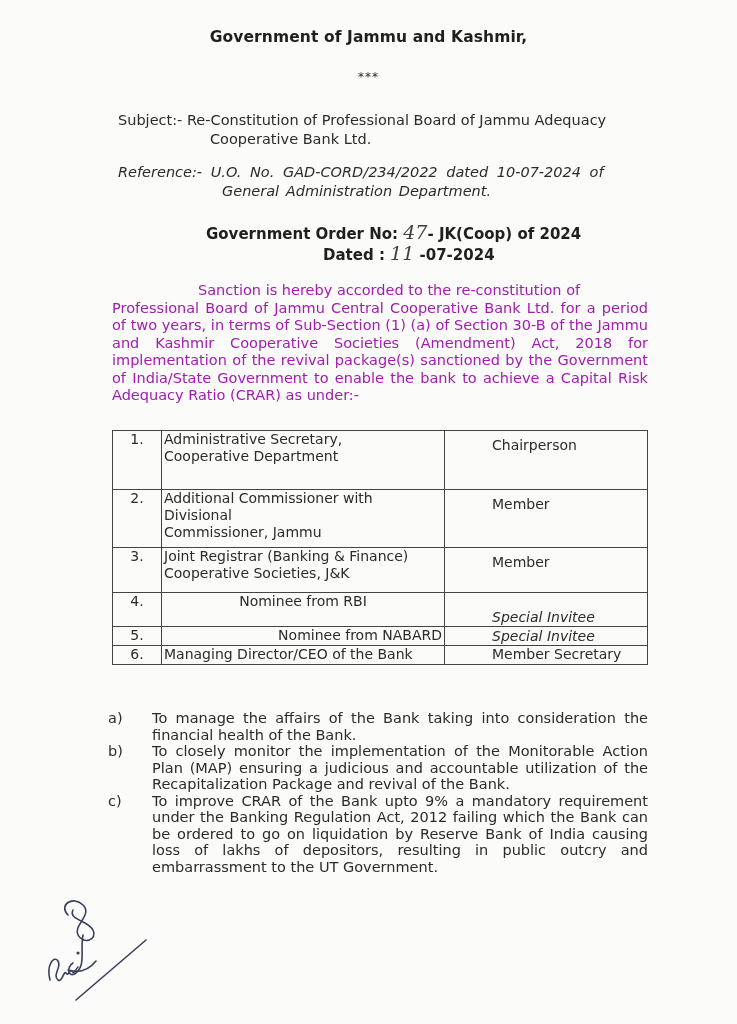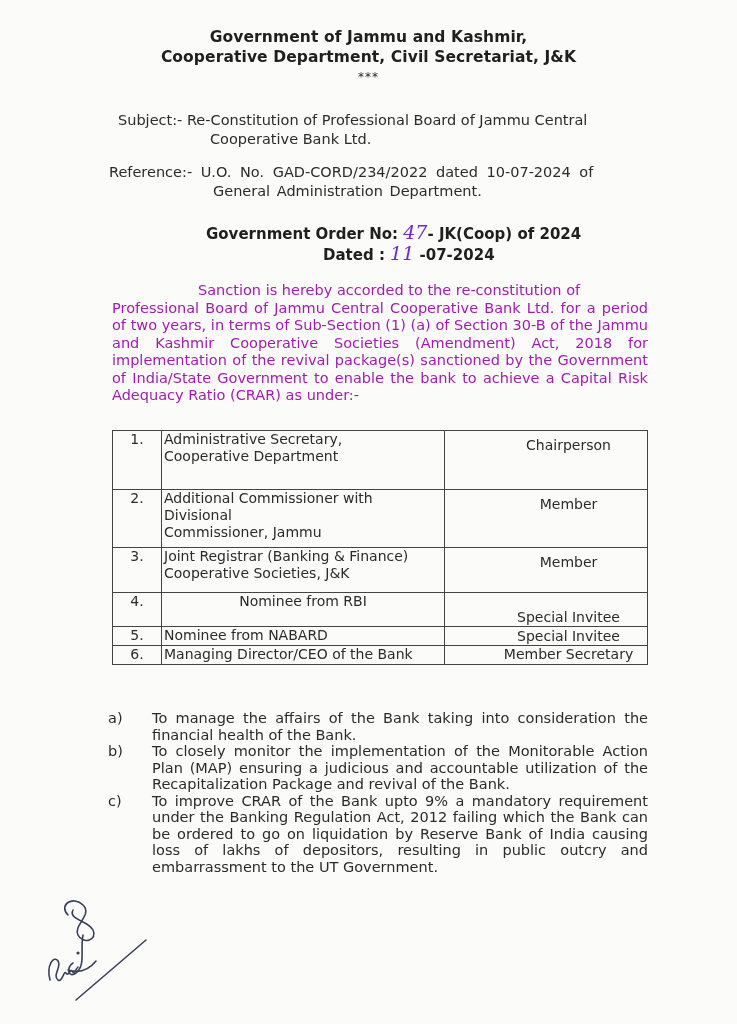--- a/index.html
+++ b/index.html
@@ -14,61 +14,60 @@
   .hdr {
     position: absolute; left: 0; width: 737px; text-align: center;
     font-weight: bold; font-size: 15.5px; color: #1f1f1f; letter-spacing: 0.1px;
   }
   .hdr1 { top: 28px; }
   .hdr2 { top: 48px; }
   .stars { position: absolute; top: 70px; left: 0; width: 737px; text-align: center; font-size: 12px; letter-spacing: 1px; }
   .txt { position: absolute; font-size: 14.5px; line-height: 19px; color: #2b2b2b; }
   .subject { left: 118px; top: 111px; }
   .subject .indent { padding-left: 92px; display: block; }
-  .reference { left: 109px; top: 163px; word-spacing: 4px; }
+  .reference { left: 118px; top: 163px; word-spacing: 4px; font-style: italic; }
   .reference .indent { padding-left: 104px; display: block; word-spacing: 2px; }
   .order { position: absolute; left: 206px; top: 221px; font-weight: bold; font-size: 15px; color: #1f1f1f; }
   .dated { position: absolute; left: 323px; top: 242px; font-weight: bold; font-size: 15px; color: #1f1f1f; }
-  .hand { font-family: "DejaVu Serif", serif; color: #6d28d9; font-weight: normal; font-style: italic; font-size: 19px; }
+  .hand { font-family: "DejaVu Serif", serif; color: #404040; font-weight: normal; font-style: italic; font-size: 19px; }
   .para {
     position: absolute; left: 112px; top: 282px; width: 536px;
     font-size: 14.5px; line-height: 17.5px; text-align: justify; color: #a21caf;
   }
   .para .first { text-indent: 86px; display: block; text-align: justify; }
   table.board {
     position: absolute; left: 112px; top: 430px; width: 536px;
     border-collapse: collapse; font-size: 14px; color: #2b2b2b;
   }
   table.board td { border: 1.3px solid #444; vertical-align: top; padding: 0 2px; line-height: 17px; }
   table.board td.num { width: 44px; text-align: center; }
   table.board td.desig { width: 278px; margin-top: 13px; }
-  table.board td.role { text-align: center; padding-left: 47px; }
+  table.board td.role { text-align: left; padding-left: 47px; }
   .r1 td { height: 52px; } .r2 td { height: 51px; } .r3 td { height: 38px; }
-  .r4 td { height: 33px; text-align: center; } .r5 td { height: 18px; } .r6 td { height: 18px; }
-  .r4 td.role, .r5 td.role { vertical-align: bottom; }
+  .r4 td { height: 33px; text-align: center; } .r5 td { height: 18px; text-align: right; } .r6 td { height: 18px; }
+  .r4 td.role, .r5 td.role { vertical-align: bottom; font-style: italic; }
   .r1 td.role { padding-top: 6px; } .r2 td.role { padding-top: 6px; } .r3 td.role { padding-top: 6px; }
   .terms-title { position: absolute; left: 175px; top: 678px; font-weight: bold; font-size: 15px; color: #1f1f1f; }
   .terms { position: absolute; left: 108px; top: 710px; width: 540px; font-size: 14.5px; line-height: 16.5px; color: #2b2b2b; }
   .term { display: flex; }
   .term .lbl { width: 44px; flex: none; }
   .term .body { flex: 1; text-align: justify; }
   .sig { position: absolute; left: 38px; top: 895px; width: 120px; height: 110px; }
 </style>
 </head>
 <body>
 
 <div class="page">
 
   <div class="hdr hdr1">Government of Jammu and Kashmir,</div>
-  <div class="hdr hdr2">Cooperative Department, Civil Secretariat, J&amp;K</div>
   <div class="stars">***</div>
 
   <div class="txt subject">
     <span>Subject:-</span>
-    <span>Re-Constitution of Professional Board of Jammu Central</span>
+    <span>Re-Constitution of Professional Board of Jammu Adequacy</span>
     <span class="indent">Cooperative Bank Ltd.</span>
   </div>
 
   <div class="txt reference">
     <span>Reference:-</span>
     <span>U.O. No.  GAD-CORD/234/2022 dated 10-07-2024 of</span>
     <span class="indent">General Administration Department.</span>
   </div>
 
   <div class="order"><span>Government Order No: </span><span class="hand">47</span><span>- JK(Coop) of 2024</span></div>

